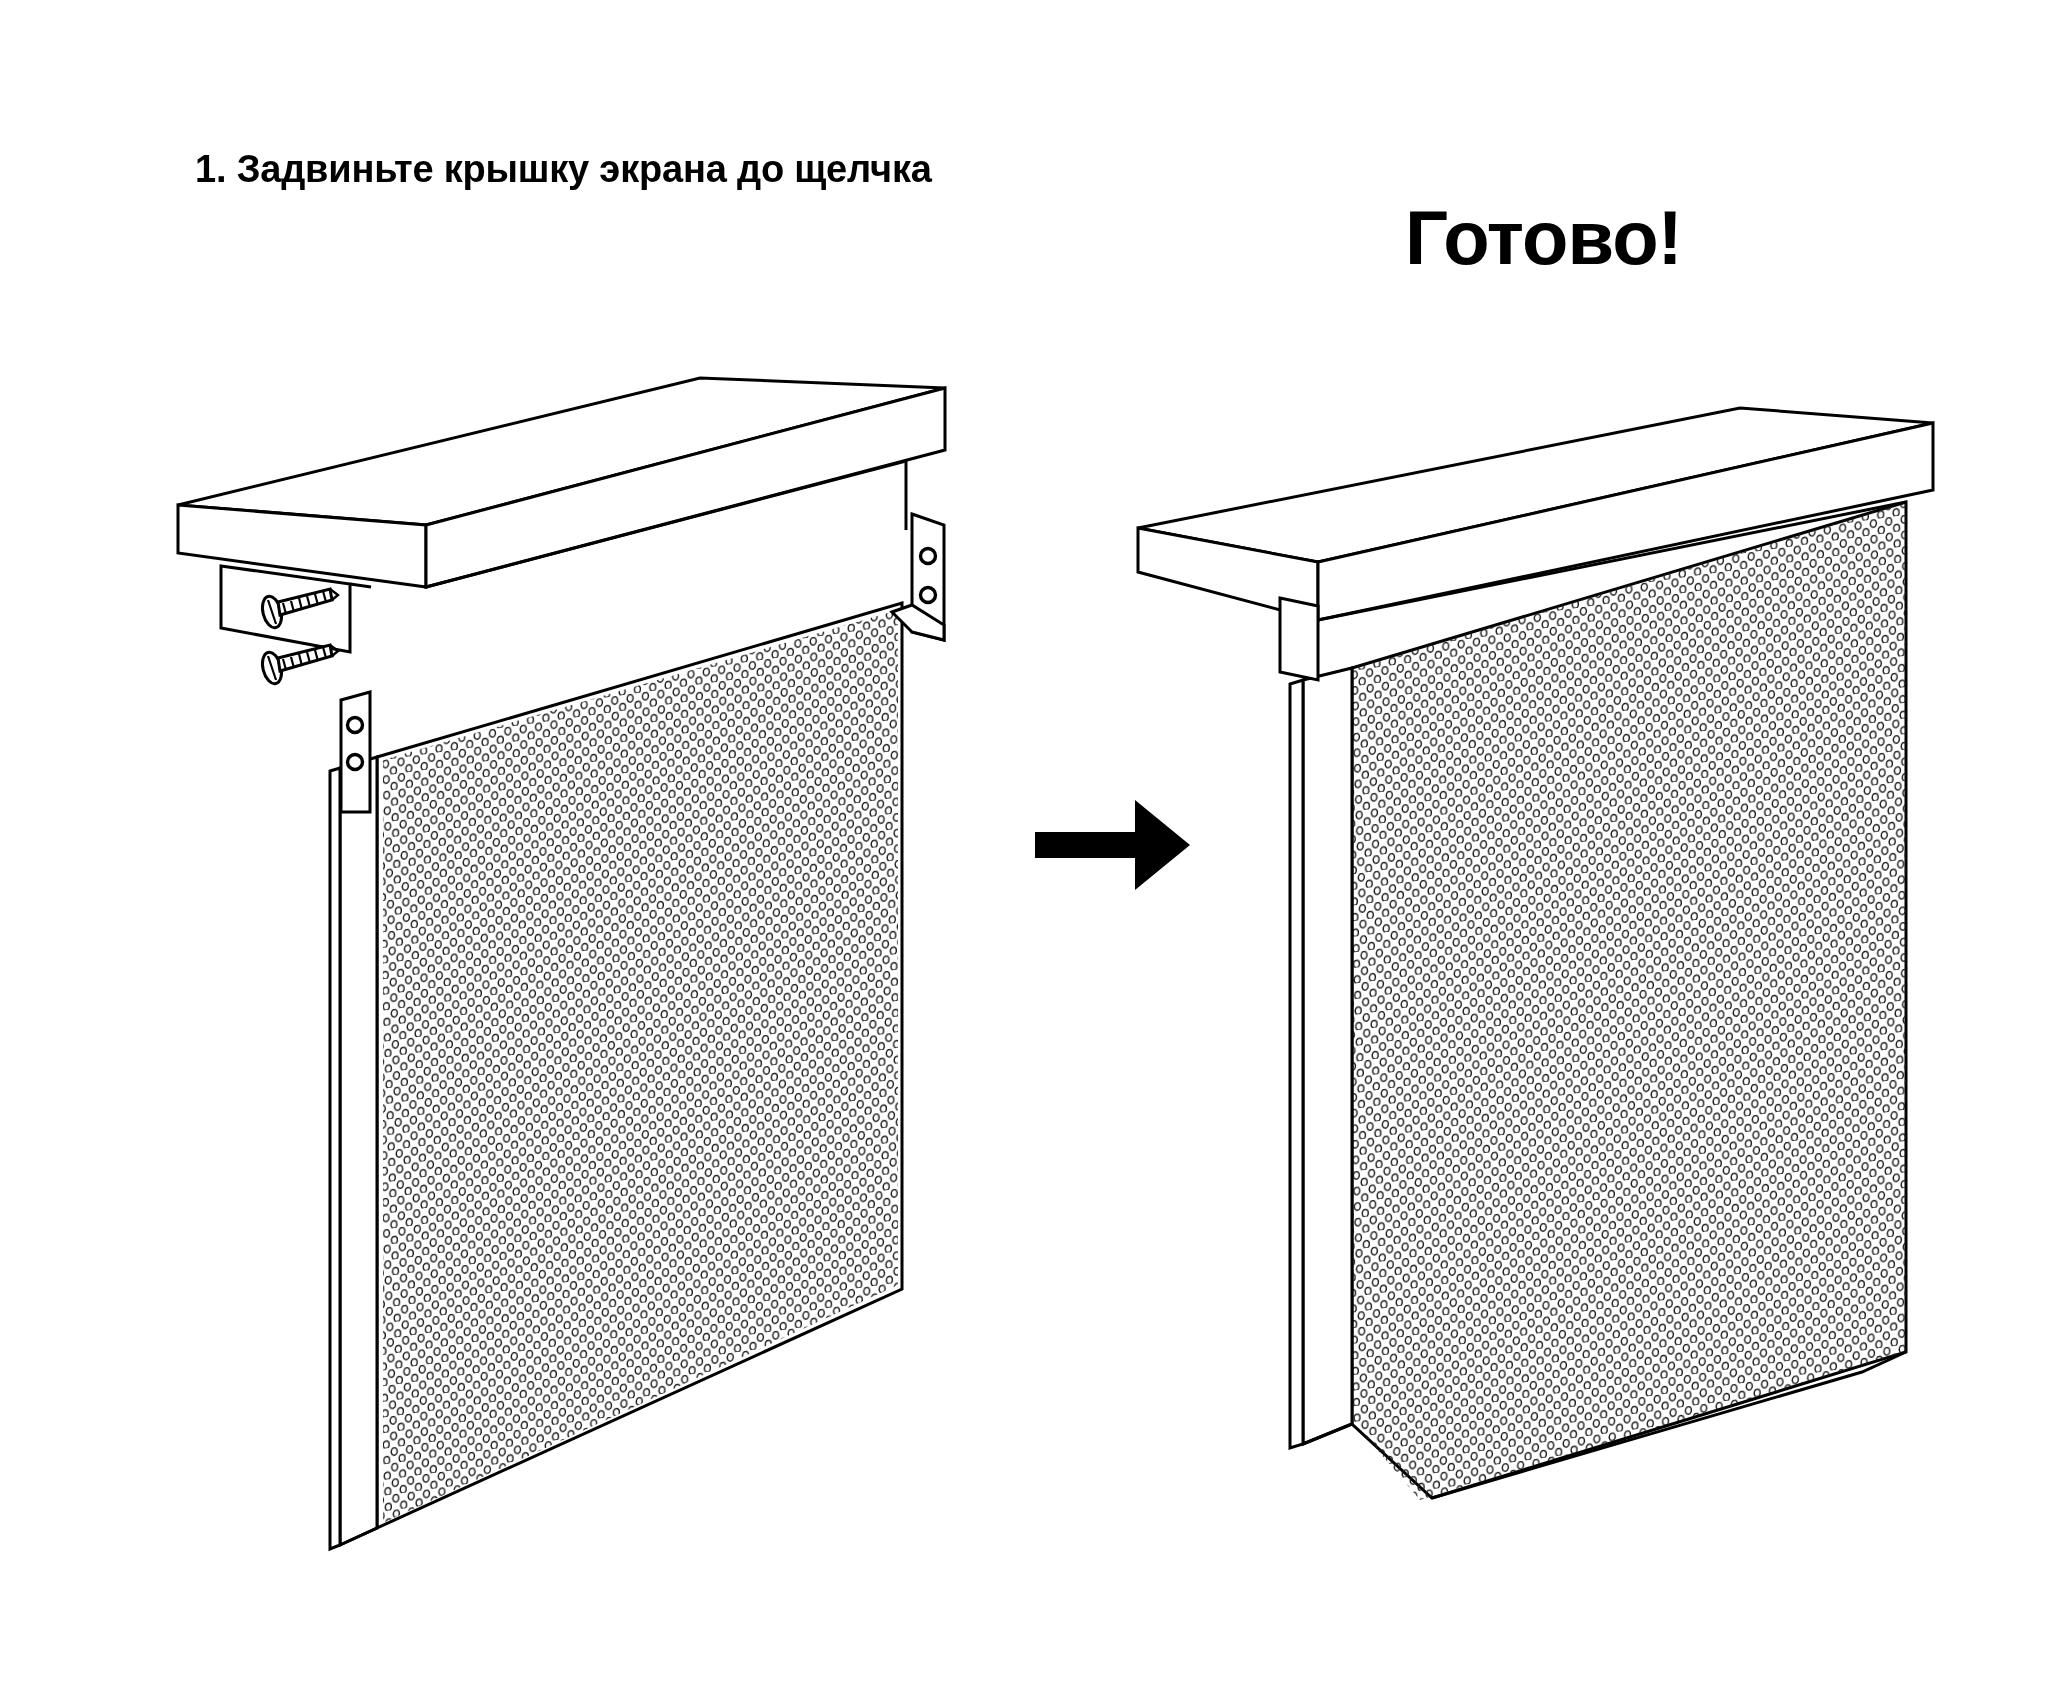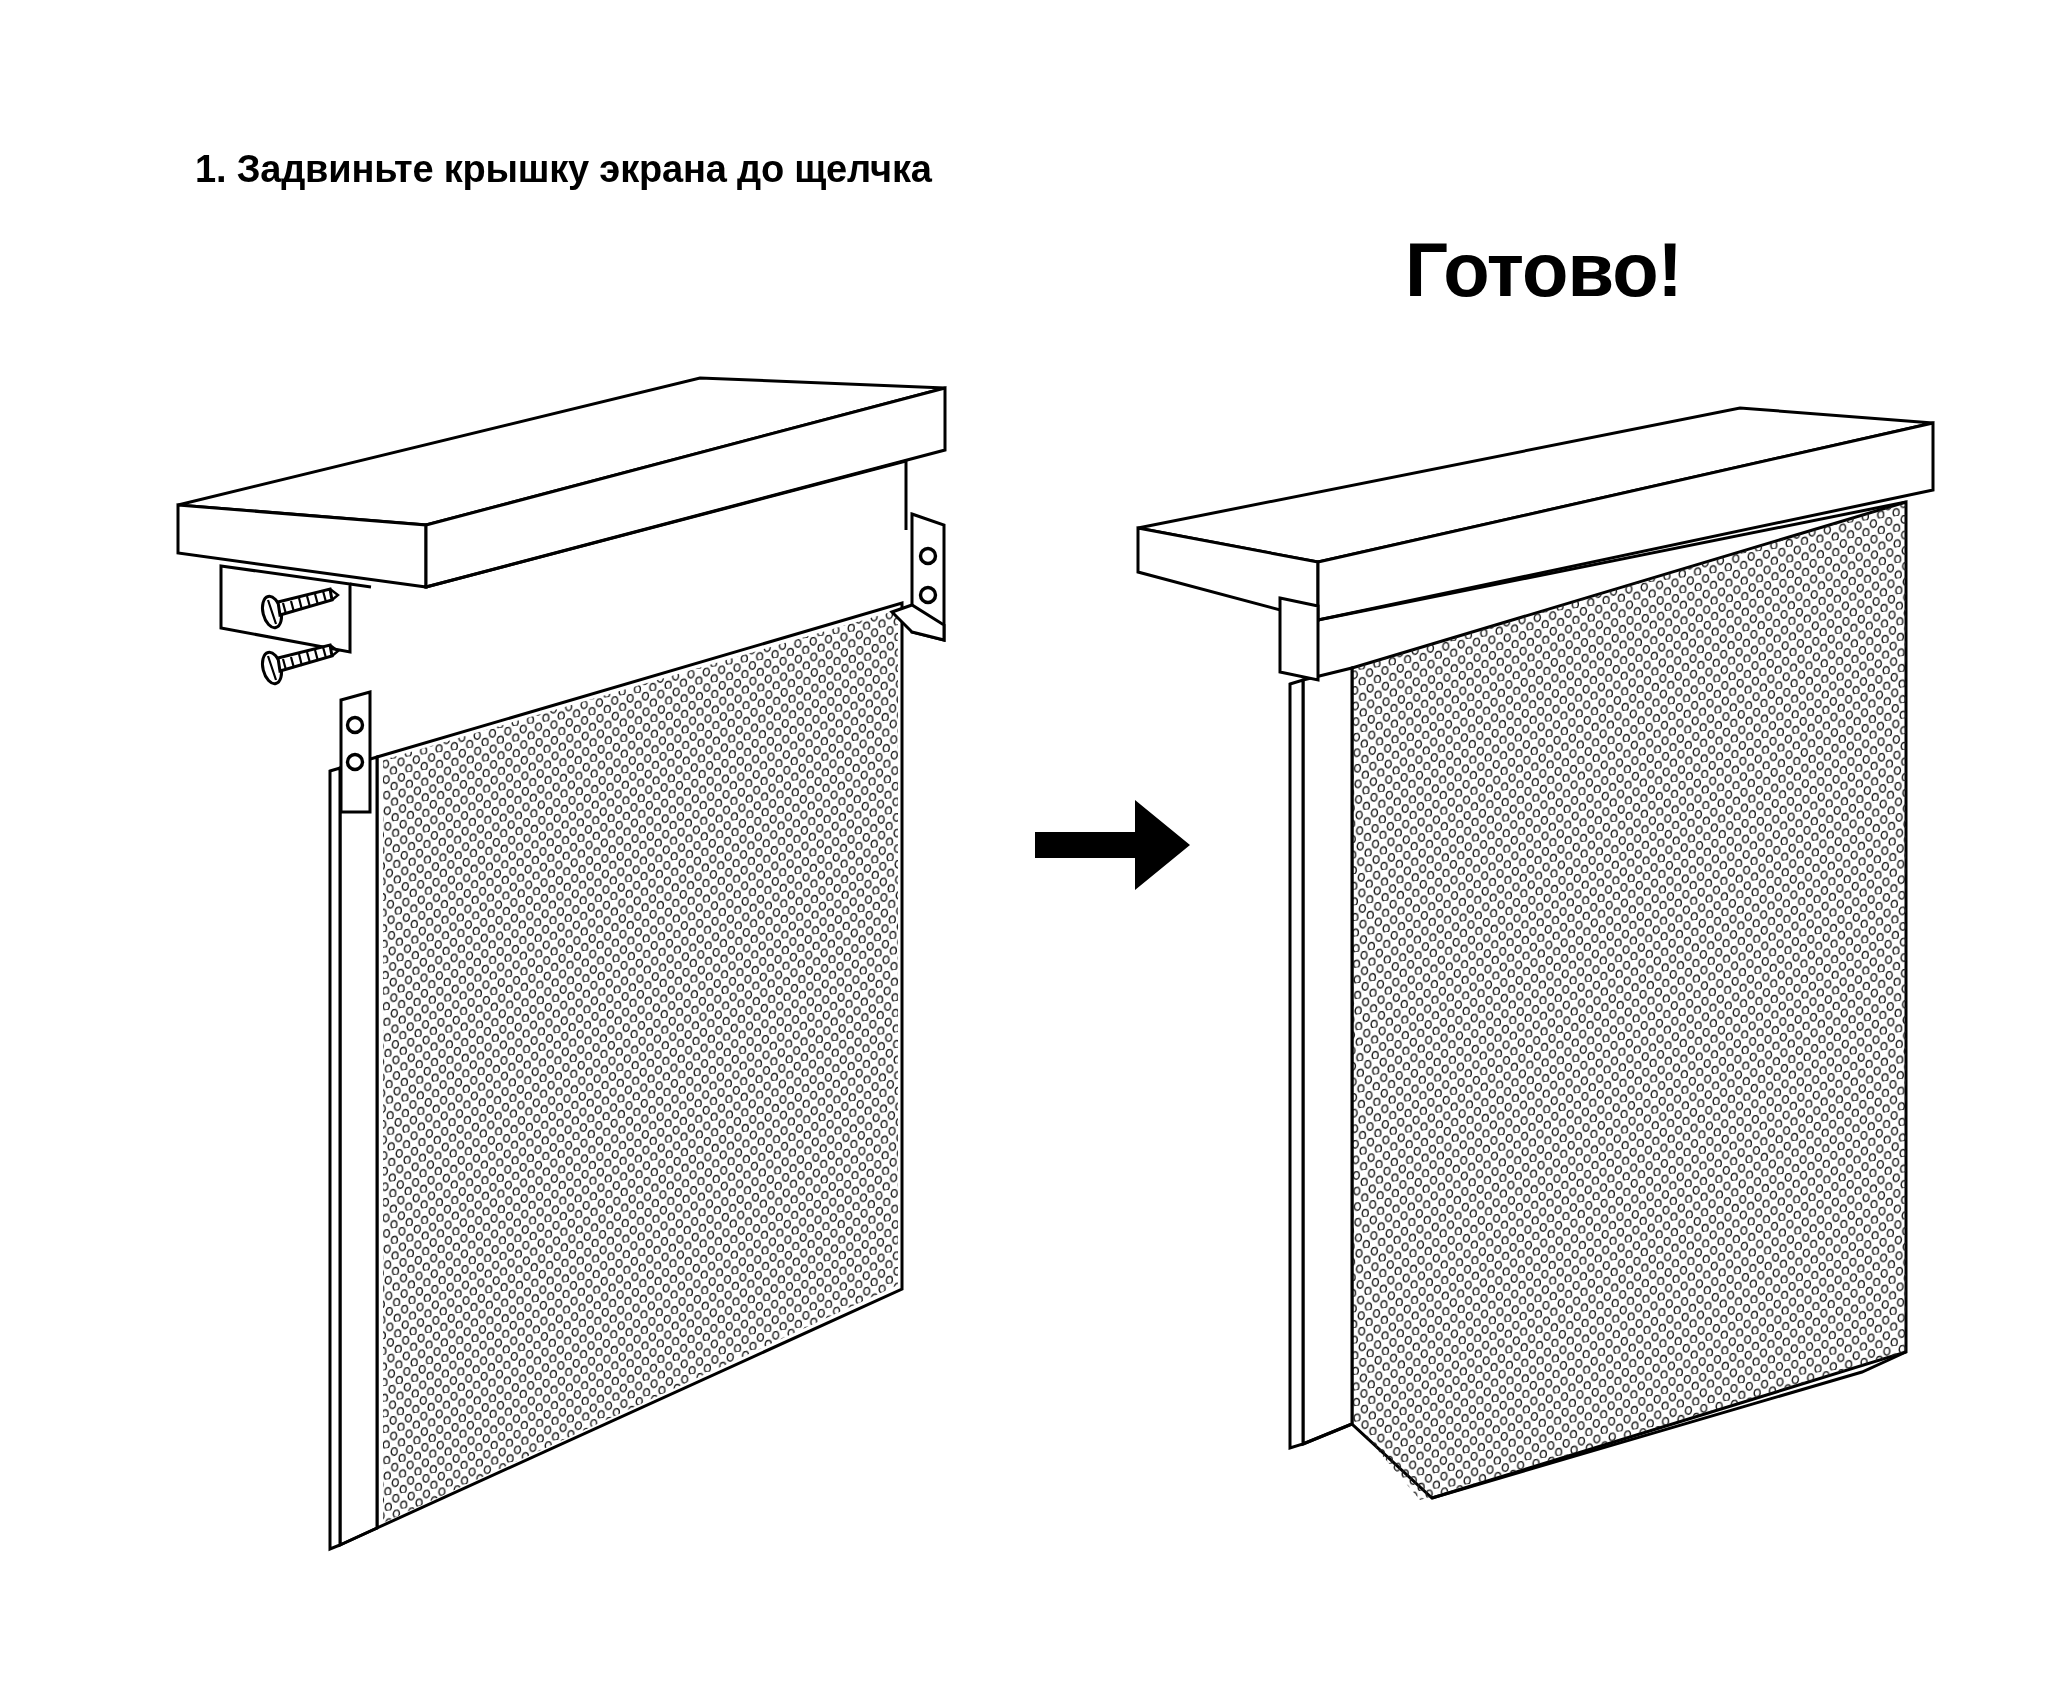--- a/index.html
+++ b/index.html
@@ -42,21 +42,20 @@
     position: absolute;
     left: 1405px;
     top: 200px;
     font-family: "Liberation Sans", sans-serif;
     font-weight: bold;
     font-size: 76px;
     letter-spacing: -1px;
     line-height: 1;
     color: #000000;
     white-space: nowrap;
-    margin-top: 32px;
   }
   #art {
     position: absolute;
     left: 0; top: 0;
     width: 2050px;
     height: 1684px;
     display: block;
   }
   .ln { fill: none; stroke: #000000; stroke-width: 3; stroke-linejoin: miter; stroke-linecap: butt; }
   .ln-thin { fill: none; stroke: #000000; stroke-width: 2.4; }

